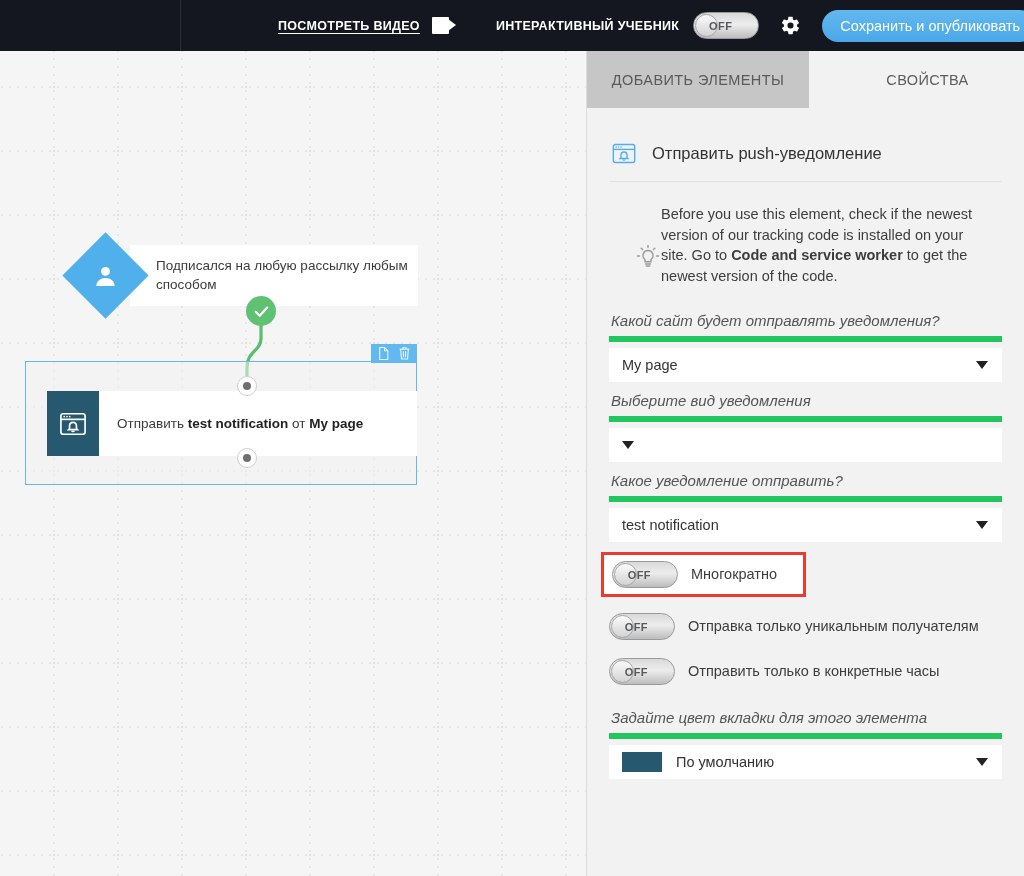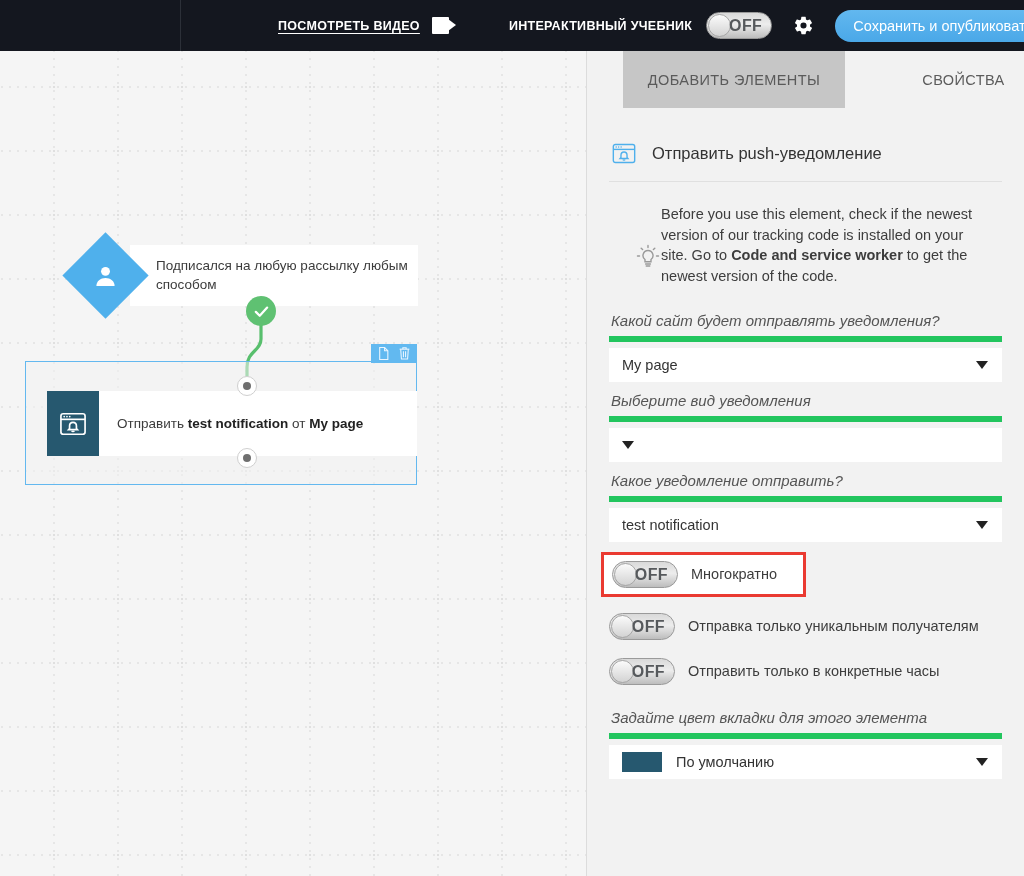--- a/index.html
+++ b/index.html
@@ -56,44 +56,44 @@
     width: 0; height: 0;
     border-top: 6.5px solid transparent;
     border-bottom: 6.5px solid transparent;
     border-left: 8px solid #ffffff;
   }
   .tutorial-label {
     color: #ffffff;
     font-size: 12.5px;
     font-weight: bold;
     letter-spacing: 0.3px;
-    margin-left: 53px;
+    margin-left: 40px;
     white-space: nowrap;
   }
   .toggle {
     display: inline-flex; align-items: center;
     height: 27px; width: 66px;
     border-radius: 14px;
     background: linear-gradient(to bottom, #d9d9d9, #ededed 45%, #bdbdbd);
     border: 1px solid #9a9a9a;
     position: relative;
     cursor: pointer;
     flex: 0 0 auto;
   }
   .toggle .knob {
     position: absolute; left: 1px; top: 1px;
     width: 23px; height: 23px;
     border-radius: 50%;
     background: linear-gradient(to bottom, #fbfbfb, #d3d3d3);
     border: 1px solid #a6a6a6;
   }
   .toggle .txt {
-    position: absolute; right: 9px; top: 50%;
+    position: absolute; right: 26px; top: 50%;
     transform: translateY(-50%);
-    font-size: 16px; font-weight: bold;
+    font-size: 11px; font-weight: bold;
     color: #56595c;
     letter-spacing: 0.4px;
   }
   .topbar .toggle { margin-left: 14px; }
   .gear-btn {
     margin-left: 20px;
     width: 22px; height: 22px;
     cursor: pointer;
     display: flex; align-items: center; justify-content: center;
   }
@@ -230,21 +230,20 @@
     background: #f2f2f2;
     border-left: 1px solid #dcdcdc;
   }
   .tabs { display: flex; height: 57px; }
   .tab {
     display: flex; align-items: center; justify-content: center;
     font-size: 14.5px; letter-spacing: 0.4px;
     color: #5c5c5c;
     cursor: pointer;
     text-align: center;
-    margin-left: 36px;
   }
   .tab.active { background: #c6c6c6; color: #5a5a5a; }
   .tab-add { width: 222px; }
   .tab-props { flex: 1; padding-left: 22px; }
 
   .panel-body { padding: 0 22px; }
 
   .panel-head {
     display: flex; align-items: center;
     gap: 15px;

